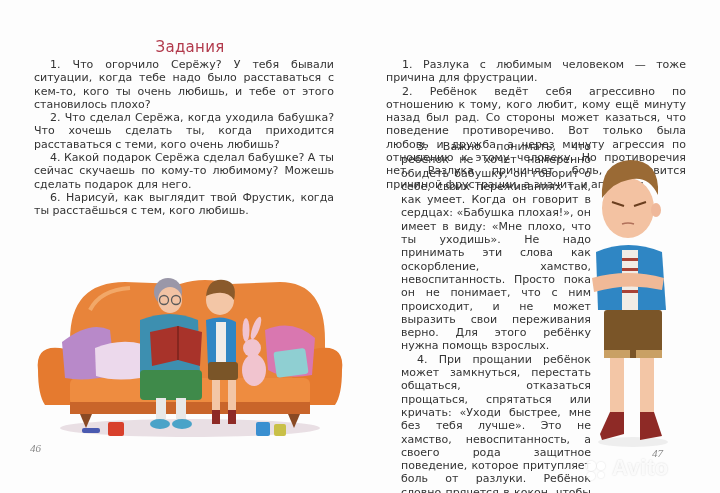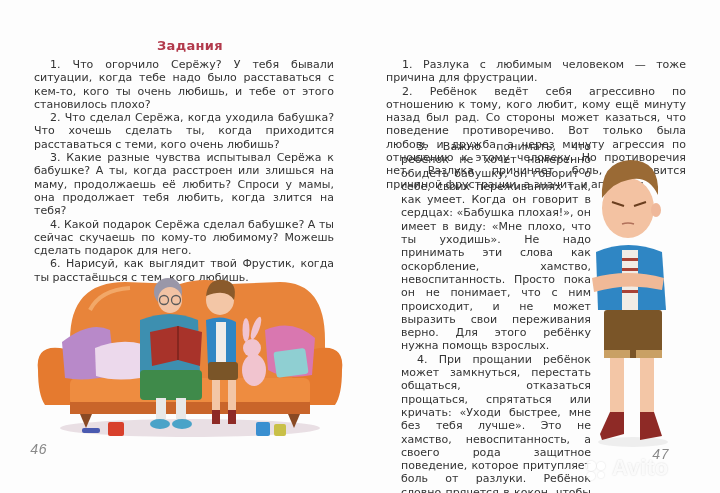--- a/index.html
+++ b/index.html
@@ -7,34 +7,34 @@
     width:720px; height:493px; overflow:hidden; position:relative;
     background:#fdfdfd;
     font-family:"DejaVu Sans", sans-serif;
     color:#2a2a2a;
   }
   .spread { position:absolute; left:0; top:0; width:720px; height:493px; }
   .page { position:absolute; top:0; height:493px; }
   .page-left { left:0; width:360px; }
   .page-right { left:360px; width:360px; }
   .heading {
-    position:absolute; font-size:13px; font-weight:bold; color:#b23a4c;
+    position:absolute; font-size:15px; font-weight:normal; color:#b23a4c;
     letter-spacing:0.3px; text-align:center; white-space:nowrap;
   }
   .heading-left { left:140px; top:38px; width:100px; }
   .heading-right { left:95px; top:38px; width:180px; }
   .para {
     position:absolute; font-size:11px; line-height:13.3px;
     text-align:justify; color:#333; margin:0;
   }
   .para p { margin:0; text-indent:16px; }
   .left-text { left:34px; top:58px; width:300px; }
   .right-text-top { left:26px; top:58px; width:300px; }
   .right-text-col { left:26px; top:140px; width:190px;margin-left:15px; }
-  .page-num { position:absolute; font-size:14px; color:#888; font-style:italic; font-family:Liberation Mono, monospace; }
+  .page-num { position:absolute; font-size:11px; color:#888; font-style:italic; font-family:Liberation Serif, serif; }
   .pn-left { left:30px; top:442px; }
   .pn-right { left:292px; top:447px; }
   .watermark {
     position:absolute; left:612px; top:455px; font-size:22px; font-weight:bold;
     color:rgba(255,255,255,0.85); text-shadow:0 0 2px rgba(0,0,0,0.15);
     font-family:"Liberation Sans", sans-serif; letter-spacing:0.5px;
   }
   .wm-dots { position:absolute; left:-26px; top:6px; width:24px; height:20px; }
   .wm-dots span { position:absolute; border-radius:50%; background:rgba(255,255,255,0.9); box-shadow:0 0 2px rgba(0,0,0,0.15); }
   svg { position:absolute; }
@@ -42,21 +42,20 @@
 </head>
 <body>
 
 <div class="spread">
 
   <div class="page page-left">
     <div class="heading heading-left">Задания</div>
     <div class="para left-text">
       <p>1. Что огорчило Серёжу? У тебя бывали ситуации, когда тебе надо было расставаться с кем-то, кого ты очень любишь, и тебе от этого становилось плохо?</p>
       <p>2. Что сделал Серёжа, когда уходила бабушка? Что хочешь сделать ты, когда приходится расставаться с теми, кого очень любишь?</p>
-      <p>3. Какие разные чувства испытывал Серёжа к бабушке? А ты, когда расстроен или злишься на маму, продолжаешь её любить? Спроси у мамы, она продолжает тебя любить, когда злится на тебя?</p>
       <p>4. Какой подарок Серёжа сделал бабушке? А ты сейчас скучаешь по кому-то любимому? Можешь сделать подарок для него.</p>
       <p>6. Нарисуй, как выглядит твой Фрустик, когда ты расстаёшься с тем, кого любишь.</p>
     </div>
 
     <svg style="left:30px;top:270px" width="320" height="175" viewBox="0 0 320 175">
       <ellipse cx="160" cy="158" rx="130" ry="9" fill="#e9dfe4"></ellipse>
 
       <path d="M40 70 Q40 12 95 12 L150 14 Q175 6 200 14 L250 12 Q295 12 295 70 L295 110 L40 110 Z" fill="#e8843a"></path>
       <path d="M60 40 Q70 20 100 18" stroke="#f2a868" stroke-width="4" fill="none"></path>
 

